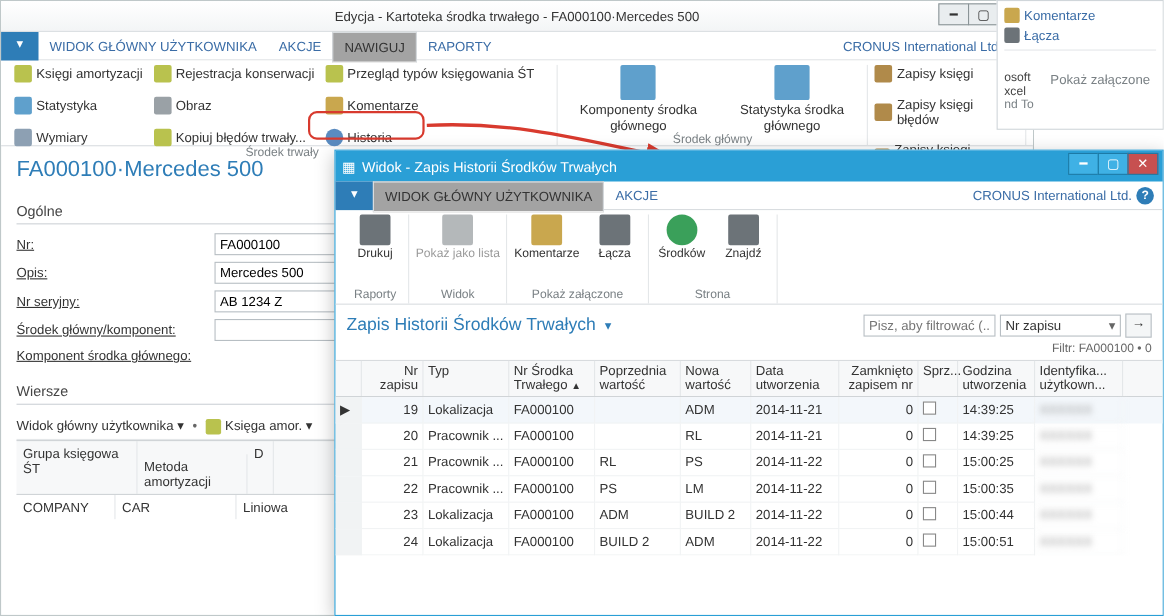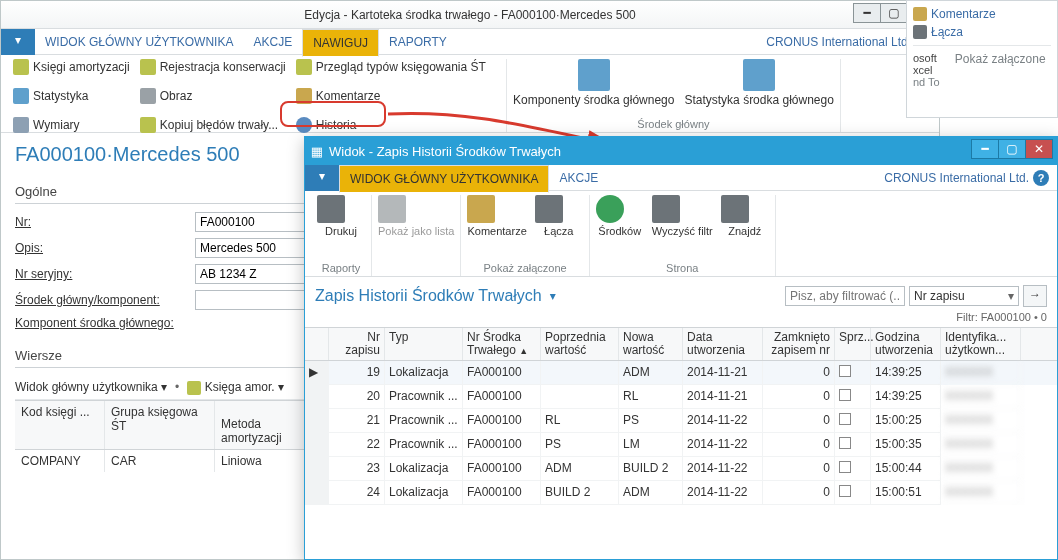--- a/index.html
+++ b/index.html
@@ -6,21 +6,21 @@
   body { background: #fff; width: 1058px; height: 560px; overflow: hidden; position: relative; font-size: 12px; color: #333; }
 
   
   .bg-win { position: absolute; left: 0; top: 0; width: 940px; height: 560px; border: 1px solid #bfc8c9; background: #fff; }
   .bg-title { height: 28px; background: linear-gradient(#fff,#f3f5f6); border-bottom: 1px solid #d9dde0; text-align: center; line-height: 28px; font-size: 12px; color: #333; position: relative; }
   .winbtns { position: absolute; right: 4px; top: 2px; display: flex; }
   .winbtn { width: 28px; height: 20px; border: 1px solid #8a9497; background: #e9edef; text-align: center; line-height: 18px; font-size: 12px; margin-left: -1px; cursor: default; }
   .ribbon-tabs { display: flex; align-items: center; height: 26px; border-bottom: 1px solid #d9dde0; }
   .app-menu { width: 34px; height: 26px; background: #2e7db7; color: #fff; text-align: center; line-height: 22px; font-size: 12px; }
   .rtab { padding: 0 10px; line-height: 26px; font-size: 12px; color: #3a6ca6; cursor: default; }
-  .rtab.sel { border: 1px solid #d9dde0; border-bottom: 1px solid #fff; background: #eab308; color: #333; position: relative; top: 1px; }
+  .rtab.sel { border: 1px solid #d9dde0; border-bottom: 1px solid #fff; background: #a3a3a3; color: #333; position: relative; top: 1px; }
   .company-label { margin-left: auto; padding-right: 8px; color: #3a6ca6; font-size: 12px; display:flex; align-items:center; gap:4px;}
   .help-ic { width:16px; height:16px; border-radius:50%; background:#2e7db7; color:#fff; text-align:center; line-height:16px; font-weight:bold; font-size:11px;}
   .ribbon-body { display: flex; padding: 4px 6px 0 6px; border-bottom: 1px solid #d9dde0; height: 78px; background: #fff; }
   .rgroup { border-right: 1px solid #e4e7e9; padding: 0 6px; display: flex; flex-direction: column; justify-content: space-between; }
   .rgroup-title { text-align: center; font-size: 11px; color: #7a8185; padding-bottom: 2px;}
   .rcol { display:flex; flex-direction:column; gap:13px; }
   .rcol.row { flex-direction:row; gap:10px; }
   .rbtn-sm { display:flex; align-items:center; gap:4px; font-size:12px; color:#333; cursor:default; }
   .rbtn-sm .ico { width:16px; height:16px; display:inline-block; }
   .rbtn-lg { display:flex; flex-direction:column; align-items:center; gap:2px; font-size:12px; color:#333; cursor:default; text-align:center; min-width:60px;}
@@ -46,21 +46,21 @@
 
   
   .sec-win { position:absolute; left:304px; top:136px; width:754px; height:424px; border:1px solid #2a9fd6; background:#fff; z-index:10; box-shadow:0 4px 16px rgba(0,0,0,0.25);}
   .sec-title { height:28px; background:#2a9fd6; display:flex; align-items:center; color:#fff; font-size:13px; }
   .sec-title .icon { width:24px; text-align:center;}
   .sec-title .txt { flex:1; text-align:left;}
   .sec-title .winbtns .winbtn { border-color:#1c7aa6; background:#3fb1e5; color:#fff;}
   .sec-title .winbtns .winbtn.close { background:#c75050;}
   .sec-ribbon-tabs { display:flex; align-items:center; height:26px; border-bottom:1px solid #d9dde0;}
   .sec-ribbon-body { display:flex; padding:4px 6px 0 6px; border-bottom:1px solid #d9dde0; height:86px;}
-  .sec-rbtn { display:flex; flex-direction:column; font-size:11px; text-align:center; min-width:48px; gap:2px; color:#333; cursor:default;}
+  .sec-rbtn { display:flex; flex-direction:column; align-items:center; font-size:11px; text-align:center; min-width:48px; gap:2px; color:#333; cursor:default;}
   .sec-rbtn .ico { width:28px; height:28px;}
   .sec-group { border-right:1px solid #e4e7e9; padding:0 6px; display:flex; flex-direction:column; justify-content:space-between;}
   .sec-group .grow {display:flex; gap:8px;}
   .sec-group-title { text-align:center; font-size:11px; color:#7a8185; padding-bottom:2px;}
   .sec-hdr { display:flex; align-items:center; padding:8px 10px 4px 10px; gap:8px;}
   .sec-hdr .tt { color:#2e7db7; font-size:16px;}
   .filter-box { margin-left:auto; display:flex; align-items:center; gap:4px;}
   .filter-box input { border:1px solid #b7bec3; width:120px; padding:2px 4px; font-size:12px; color:#888;}
   .filter-box .sel { border:1px solid #b7bec3; padding:2px 4px; font-size:12px; min-width:110px; background:#fff;}
   .filter-box .go { width:24px; height:22px; border:1px solid #b7bec3; background:#f4f6f7; text-align:center;}
@@ -155,33 +155,51 @@
           <div class="rbtn-sm">
               <span class="ico comment"></span>
               <span>Komentarze</span>
             </div>
           <div class="rbtn-sm">
               <span class="ico hist"></span>
               <span>Historia</span>
             </div>
         </div>
       </div>
+      <div class="rgroup-title">Środek trwały</div>
     </div>
     <div class="rgroup">
       <div class="rcol row">
         <div class="rbtn-lg">
             <span class="ico comp"></span>
             <span>Komponenty środka głównego</span>
           </div>
         <div class="rbtn-lg">
             <span class="ico stat"></span>
             <span>Statystyka środka głównego</span>
           </div>
       </div>
       <div class="rgroup-title">Środek główny</div>
+    </div>
+    <div class="rgroup">
+      <div class="rcol">
+        <div class="rbtn-sm">
+            <span class="ico book"></span>
+            <span>Zapisy księgi</span>
+          </div>
+        <div class="rbtn-sm">
+            <span class="ico book"></span>
+            <span>Zapisy księgi błędów</span>
+          </div>
+        <div class="rbtn-sm">
+            <span class="ico book"></span>
+            <span>Zapisy księgi konserwacji</span>
+          </div>
+      </div>
+      <div class="rgroup-title">Historia</div>
     </div>
   </div>
 
   <div class="page-body">
     <div class="page-title">FA000100·Mercedes 500</div>
     <div class="section-head">Ogólne</div>
     <div class="frm">
       <label>Nr:</label>
       <input value="FA000100" style="">
       <label>Opis:</label>
@@ -192,21 +210,20 @@
       <input value="" style="">
       <label style="grid-column:1/3;">Komponent środka głównego:</label>
     </div>
     <div class="section-head">Wiersze</div>
     <div class="toolbar-line">
       <span><span>Widok główny użytkownika</span> ▾</span>
       <span style="color:#666;">•</span>
       <span><span class="ico doc" style="width:14px;height:14px;display:inline-block;vertical-align:middle;"></span> <span>Księga amor.</span> ▾</span>
     </div>
     <div class="grid-head">
-      <div style="width:90px;">Kod księgi ...</div>
       <div style="width:110px;">Grupa księgowa ŚT</div>
       <div style="width:100px;margin-top:12px;">Metoda amortyzacji</div>
       <div style="width:24px;">D</div>
     </div>
     <div class="grid-row">
       <div style="width:90px;">COMPANY</div>
       <div style="width:110px;">CAR</div>
       <div style="width:100px;">Liniowa</div>
       <div style="width:24px;">2</div>
     </div>
@@ -215,21 +232,21 @@
 
 <div class="excel-strip">
   <div class="row">
       <span class="ico comment" style="width:14px;height:14px;"></span>
       <span>Komentarze</span>
     </div>
   <div class="row">
       <span class="ico link" style="width:14px;height:14px;"></span>
       <span>Łącza</span>
     </div>
-  <div style="display:flex; gap:18px; border-top:1px solid #e4e7e9; margin-top:6px; padding-top:6px;">
+  <div style="display:flex; gap:18px; border-top:1px solid #e4e7e9; margin-top:6px; padding-top:19px;">
     <div style="white-space:pre; font-size:11px; color:#444;">osoft
 xcel</div>
     <div style="color:#7a8185;">Pokaż załączone</div>
   </div>
   <div style="font-size:11px;color:#7a8185;">nd To</div>
 </div>
 
 <div class="highlight-box"></div>
 <svg class="arrow-svg" width="240" height="50">
   <defs>
@@ -269,43 +286,40 @@
       </div>
       <div class="sec-group-title">Raporty</div>
     </div>
     <div class="sec-group">
       <div class="grow">
         <div class="sec-rbtn" style="opacity:.5;">
             <span class="ico list"></span>
             <span>Pokaż jako lista</span>
           </div>
       </div>
+      <div class="sec-group-title">Widok</div>
     </div>
     <div class="sec-group">
       <div class="grow">
         <div class="sec-rbtn">
             <span class="ico comment"></span>
             <span>Komentarze</span>
           </div>
         <div class="sec-rbtn">
             <span class="ico link"></span>
             <span>Łącza</span>
           </div>
       </div>
       <div class="sec-group-title">Pokaż załączone</div>
     </div>
     <div class="sec-group">
       <div class="grow">
         <div class="sec-rbtn">
             <span class="ico refresh"></span>
             <span>Środków</span>
-          </div>
-        <div class="sec-rbtn">
-            <span class="ico filter"></span>
-            <span>Wyczyść filtr</span>
           </div>
         <div class="sec-rbtn">
             <span class="ico find"></span>
             <span>Znajdź</span>
           </div>
       </div>
       <div class="sec-group-title">Strona</div>
     </div>
   </div>
 

